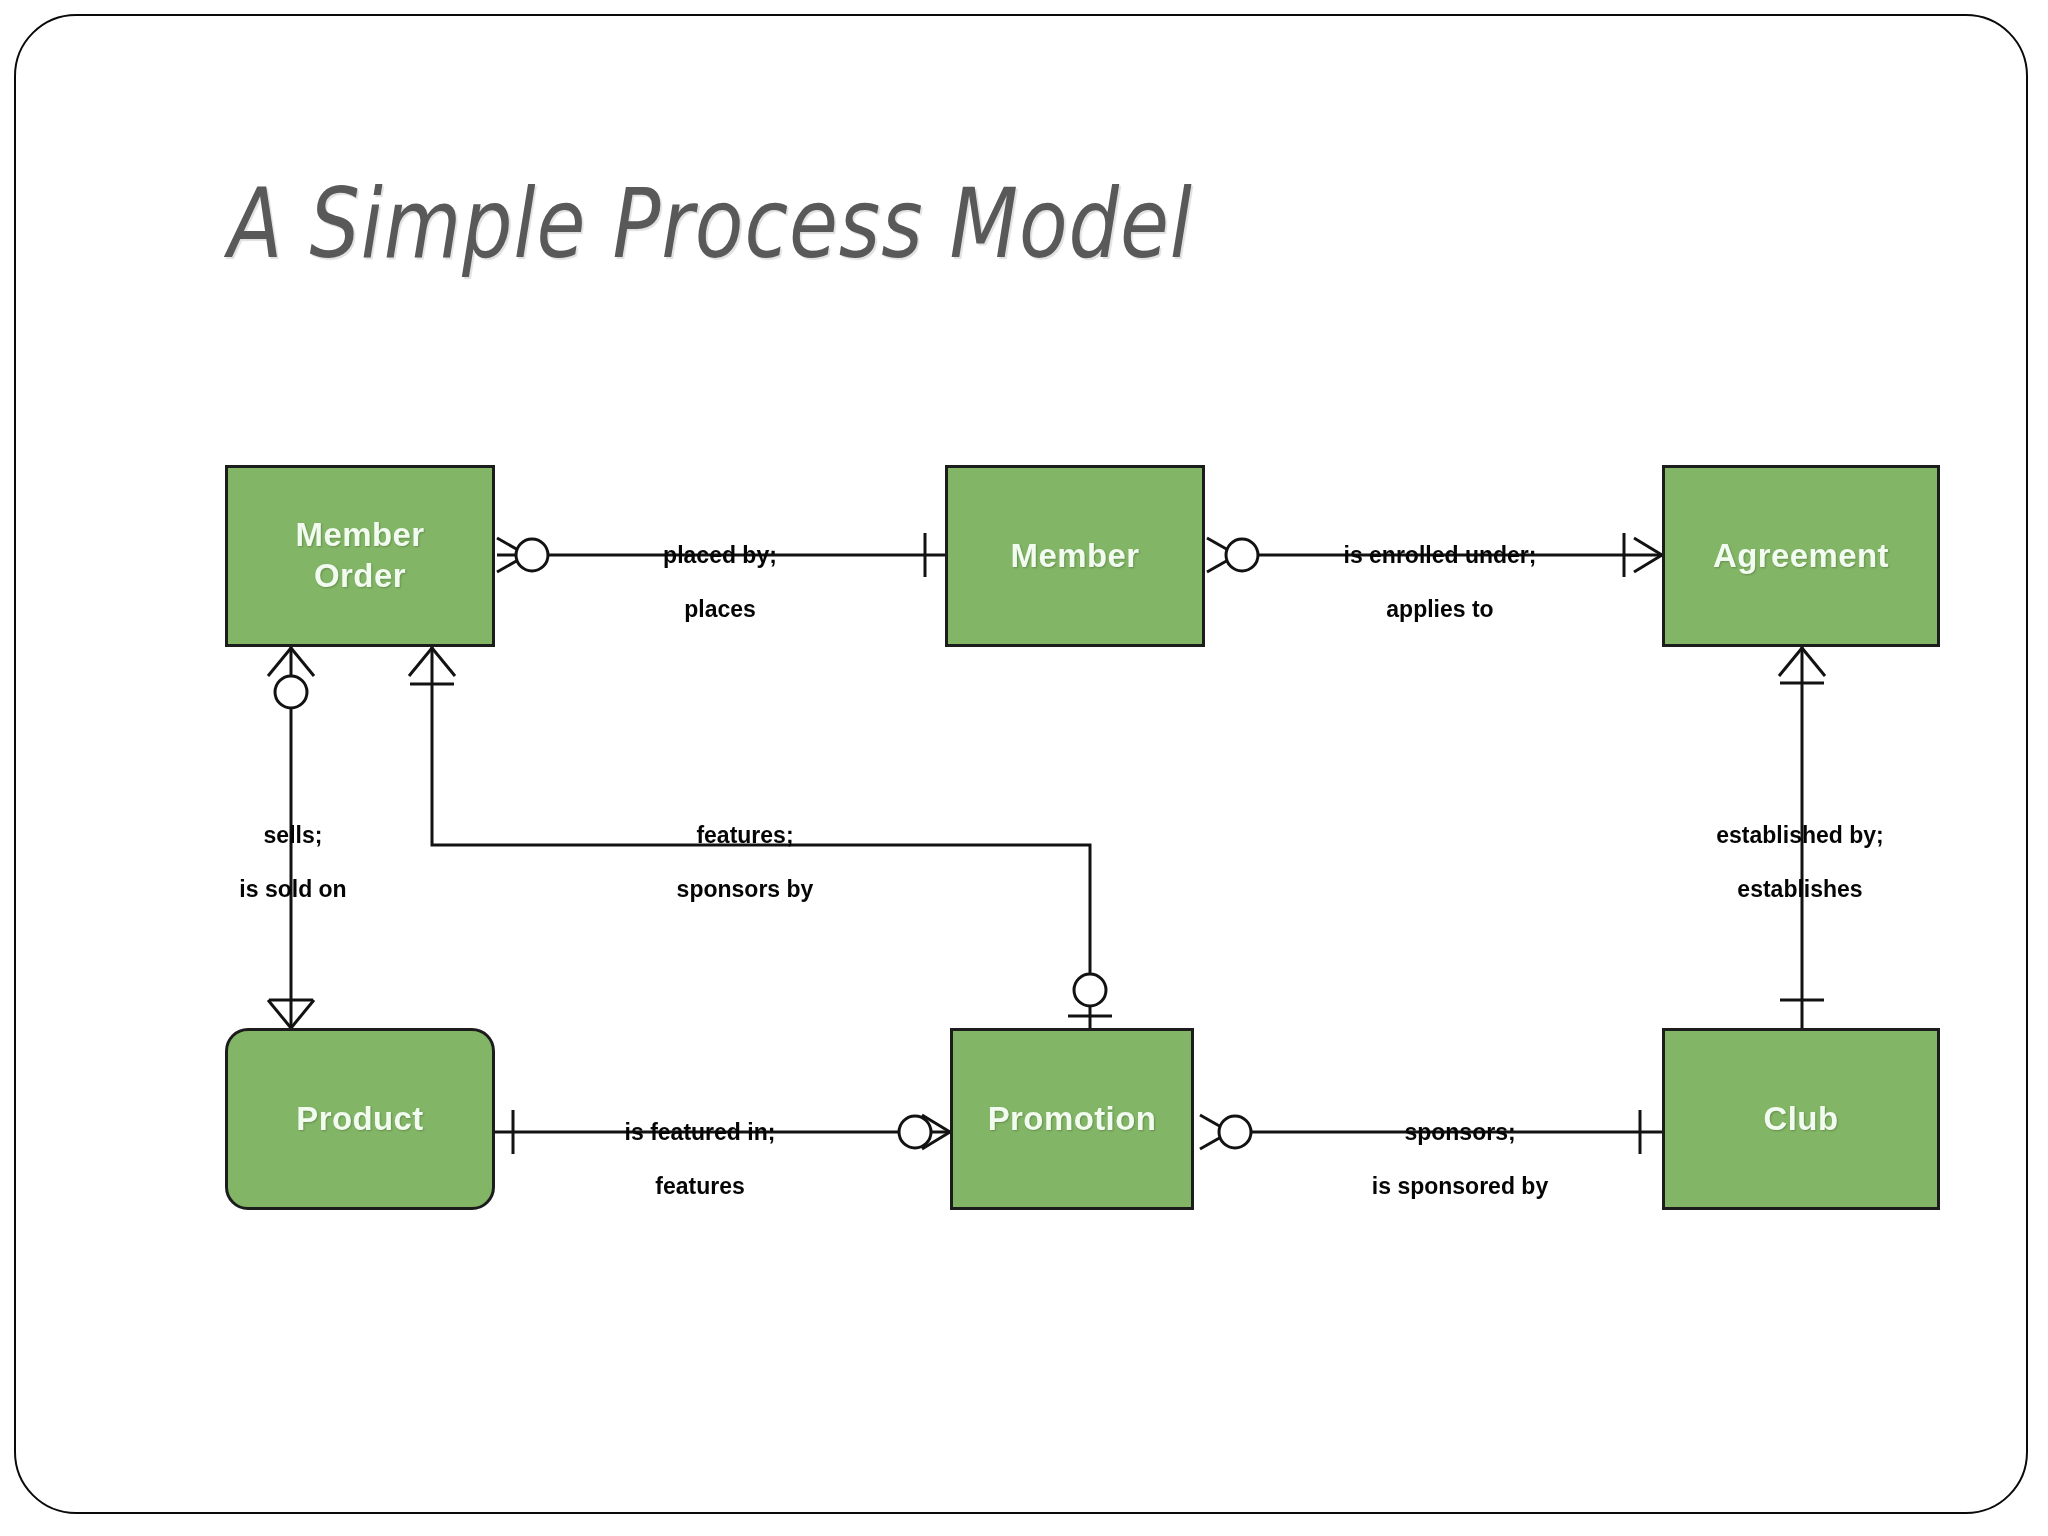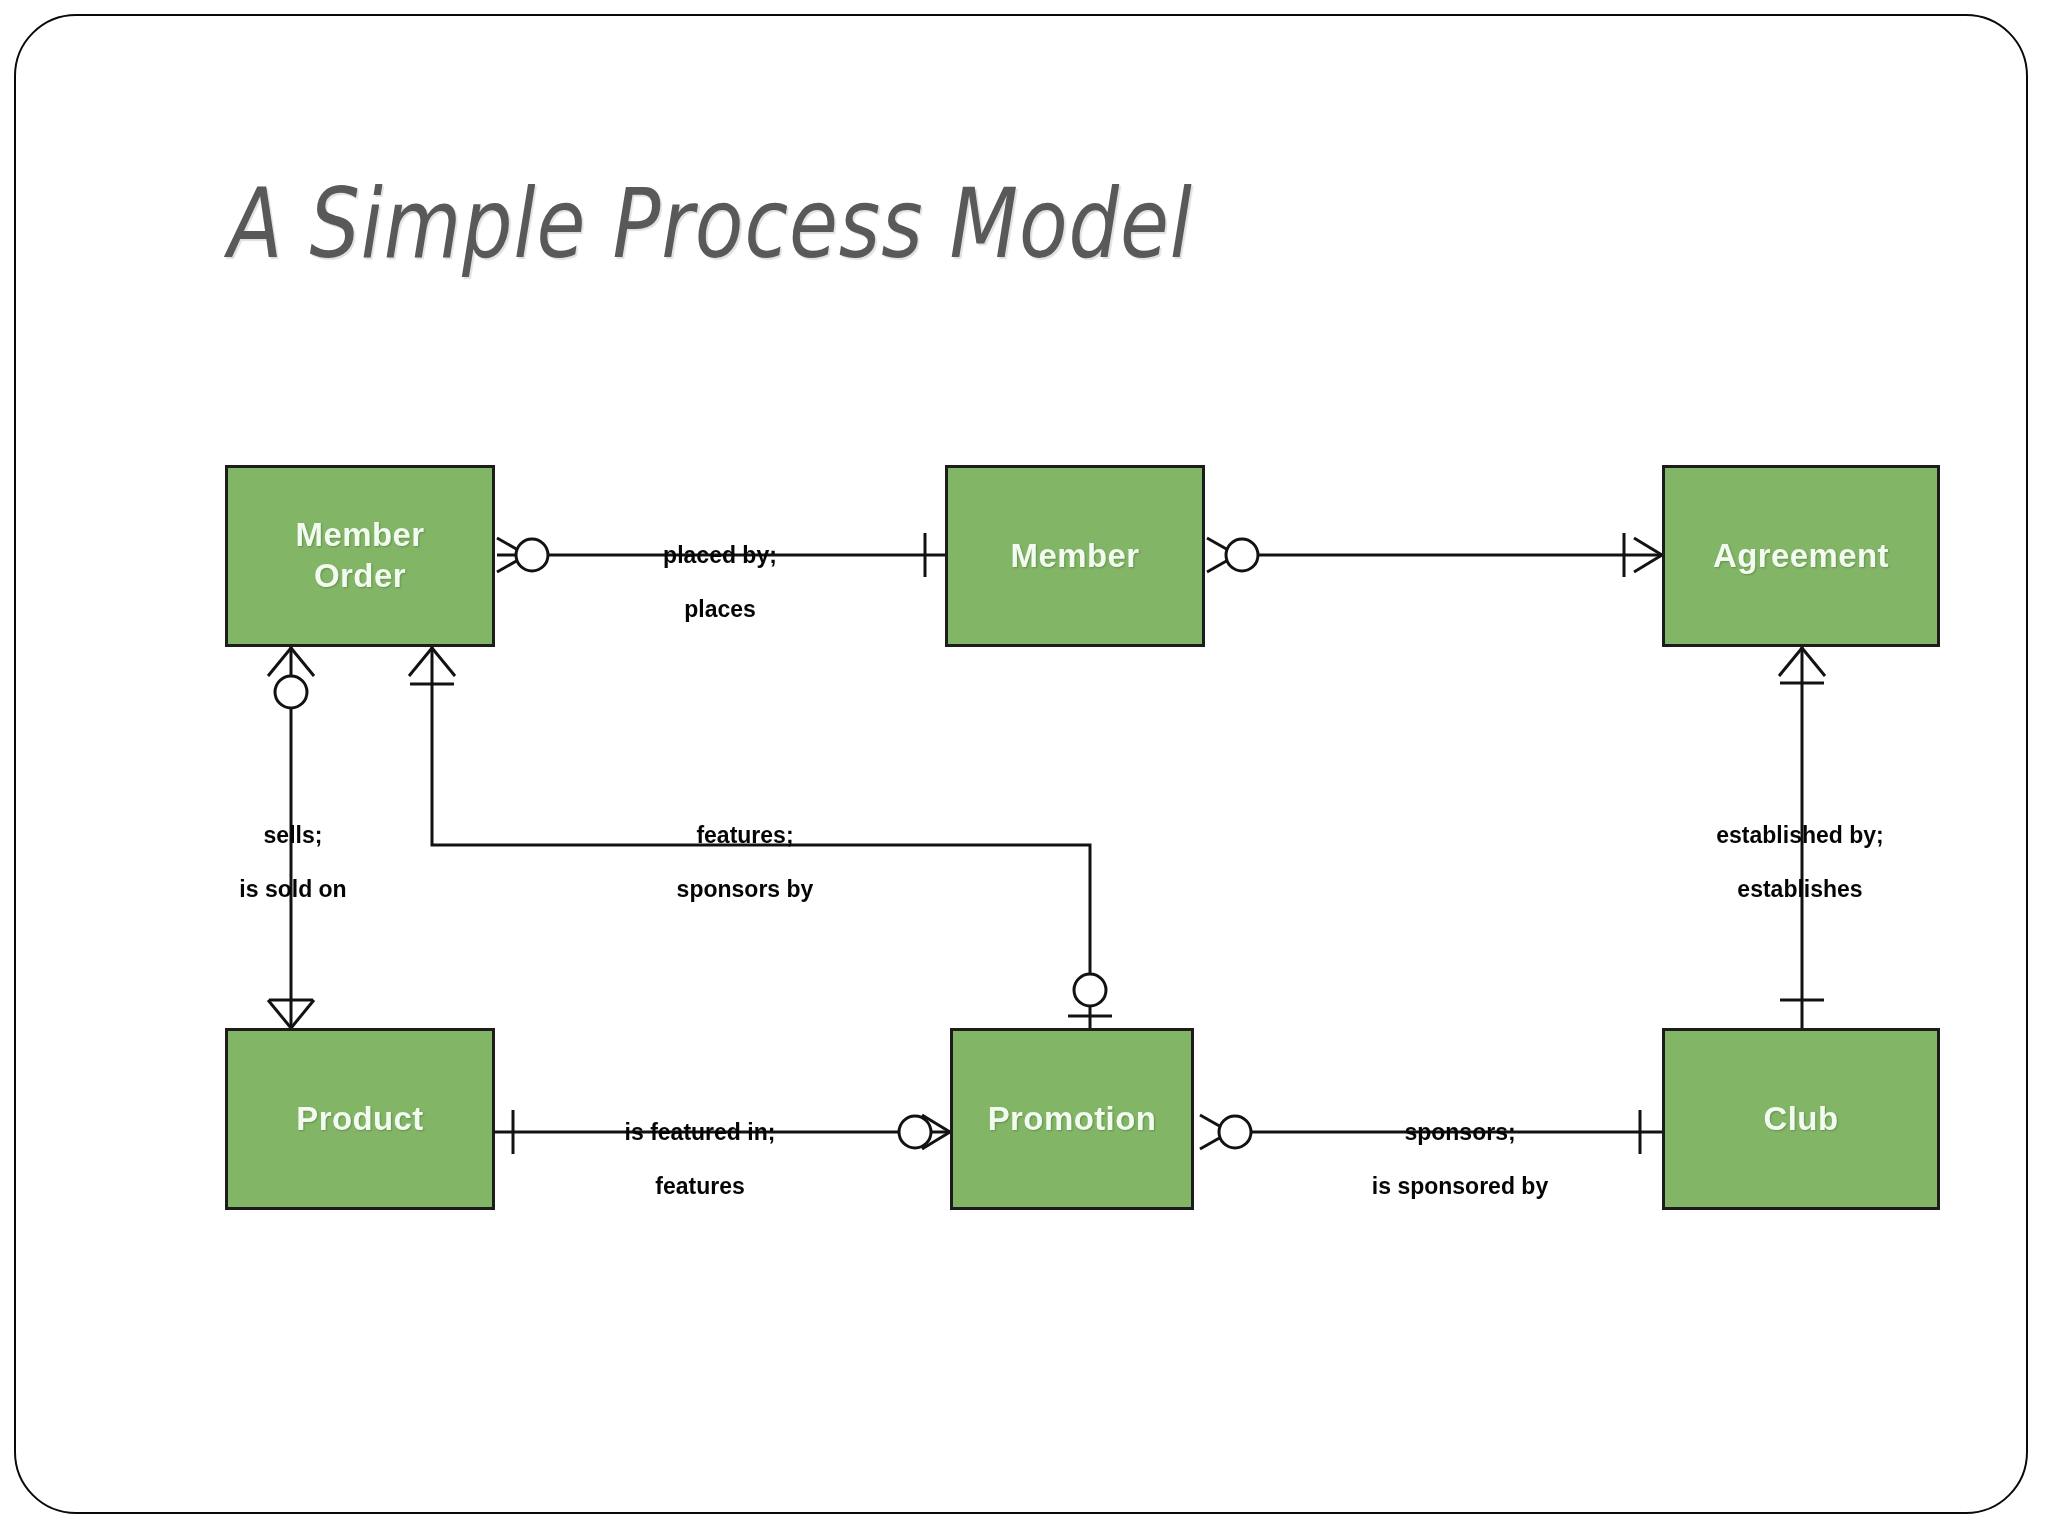--- a/index.html
+++ b/index.html
@@ -209,37 +209,41 @@
     </div>
 
     <div class="entity" style="left:945px; top:465px; width:260px; height:182px;">
       <span>Member</span>
     </div>
 
     <div class="entity" style="left:1662px; top:465px; width:278px; height:182px;">
       <span>Agreement</span>
     </div>
 
-    <div class="entity" style="left:225px; top:1028px; width:270px; height:182px;">
+    <div class="entity" style="left:225px; top:1028px; width:270px; height:182px;border-radius:23px;">
       <span>Product</span>
     </div>
 
     <div class="entity" style="left:950px; top:1028px; width:244px; height:182px;">
       <span>Promotion</span>
     </div>
 
     <div class="entity" style="left:1662px; top:1028px; width:278px; height:182px;justify-content:center;">
       <span>Club</span>
     </div>
 
     <div class="rel-label" style="left:600px; top:515px; width:240px;">
       <div>placed by;</div>
       <div>places</div>
     </div>
 
+    <div class="rel-label" style="left:1270px; top:515px; width:340px;">
+      <div>is enrolled under;</div>
+      <div>applies to</div>
+    </div>
 
     <div class="rel-label" style="left:178px; top:795px; width:230px;">
       <div>sells;</div>
       <div>is sold on</div>
     </div>
 
     <div class="rel-label" style="left:615px; top:795px; width:260px;">
       <div>features;</div>
       <div>sponsors by</div>
     </div>

